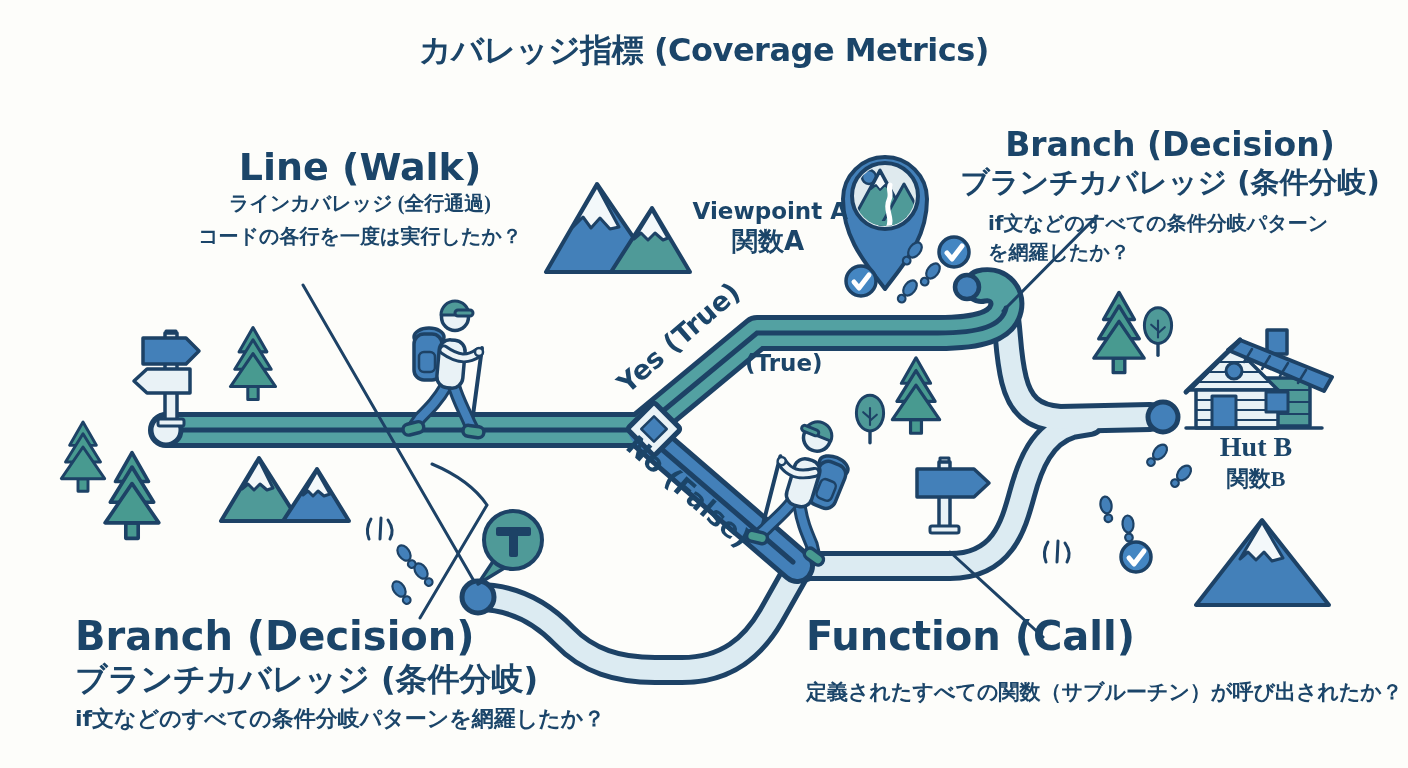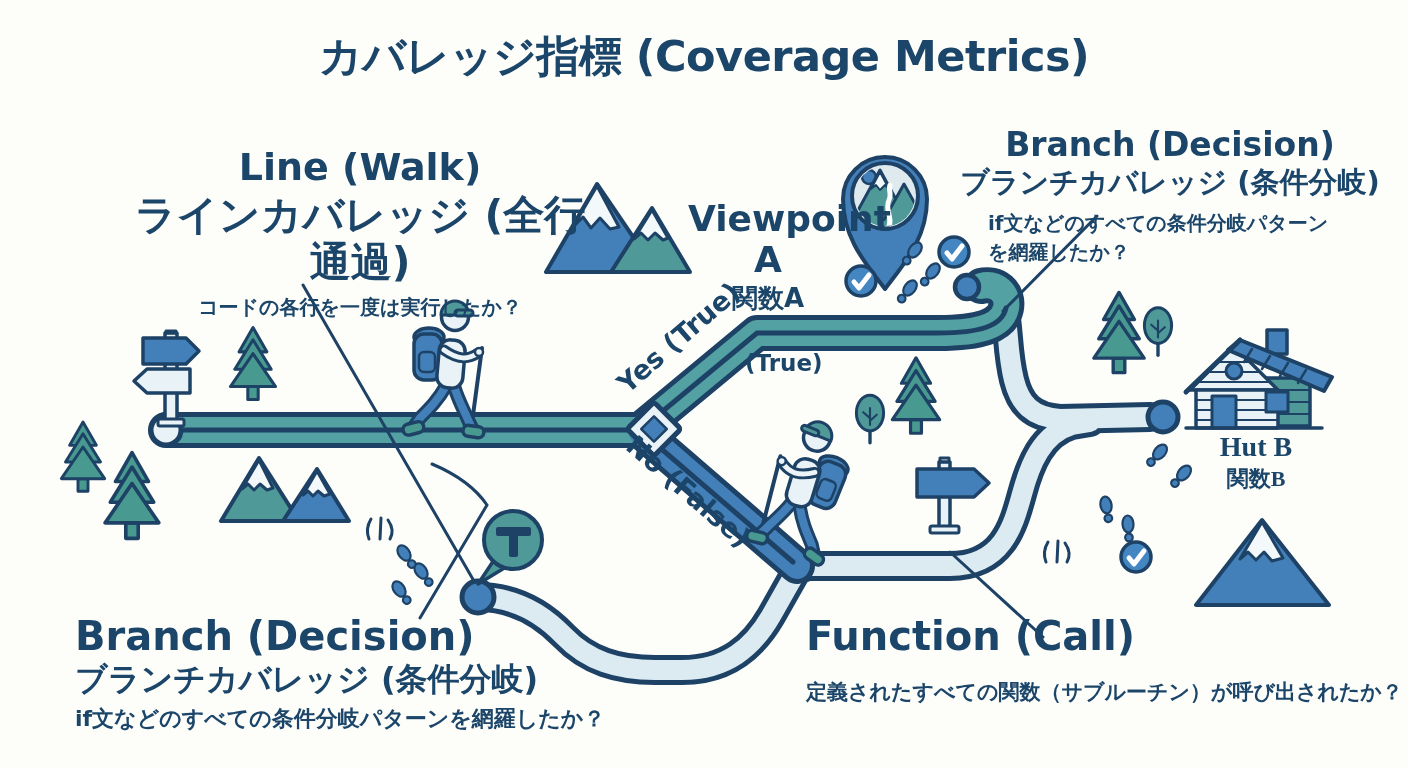--- a/index.html
+++ b/index.html
@@ -6,31 +6,31 @@
   body{
     width:1408px;height:768px;overflow:hidden;
     background:#fdfdfa;
     font-family:"DejaVu Sans","Liberation Sans",sans-serif;
   }
   .stage{position:relative;width:1408px;height:768px;}
   svg.scene{position:absolute;left:0;top:0;}
 
   .label{position:absolute;color:#1b4569;font-weight:800;line-height:1.15;}
   .center{text-align:center;}
-  .title{left:0;top:32px;width:1408px;font-size:43px;letter-spacing:-0.5px;}
+  .title{left:0;top:32px;width:1408px;font-size:32px;letter-spacing:-0.5px;}
   .grp-line{left:120px;top:146px;width:480px;}
   .grp-line .en{font-size:38px;}
-  .grp-line .jp{font-size:41px;margin-top:2px;}
+  .grp-line .jp{font-size:20px;margin-top:2px;font-family:Liberation Serif, serif;}
   .grp-line .desc{font-size:20px;margin-top:10px;}
   .grp-branch-top{left:940px;top:126px;width:460px;}
   .grp-branch-top .en{font-size:33px;}
   .grp-branch-top .jp{font-size:29px;margin-top:2px;}
   .grp-branch-top .desc{font-size:20px;margin:10px 0 0 48px;width:352px;text-align:left;line-height:1.45;}
   .grp-viewpoint{left:688px;top:198px;width:160px;}
-  .grp-viewpoint .en{font-size:36px;}
+  .grp-viewpoint .en{font-size:23px;text-align:right;}
   .grp-viewpoint .jp{font-size:26px;margin-top:3px;}
   .grp-hut{left:1196px;top:431px;width:120px;font-family:Liberation Serif, serif;}
   .grp-hut .en{font-size:28px;}
   .grp-hut .jp{font-size:22px;margin-top:3px;}
   .lbl-yes{left:601px;top:322px;width:155px;font-size:27px;transform:rotate(-41deg);}
   .lbl-true{left:745px;top:350px;font-size:23px;}
   .lbl-no{left:606px;top:476px;width:165px;font-size:27px;transform:rotate(41deg);}
   .grp-branch-bottom{left:75px;top:613px;width:560px;}
   .grp-branch-bottom .en{font-size:40px;}
   .grp-branch-bottom .jp{font-size:32px;margin-top:2px;}

